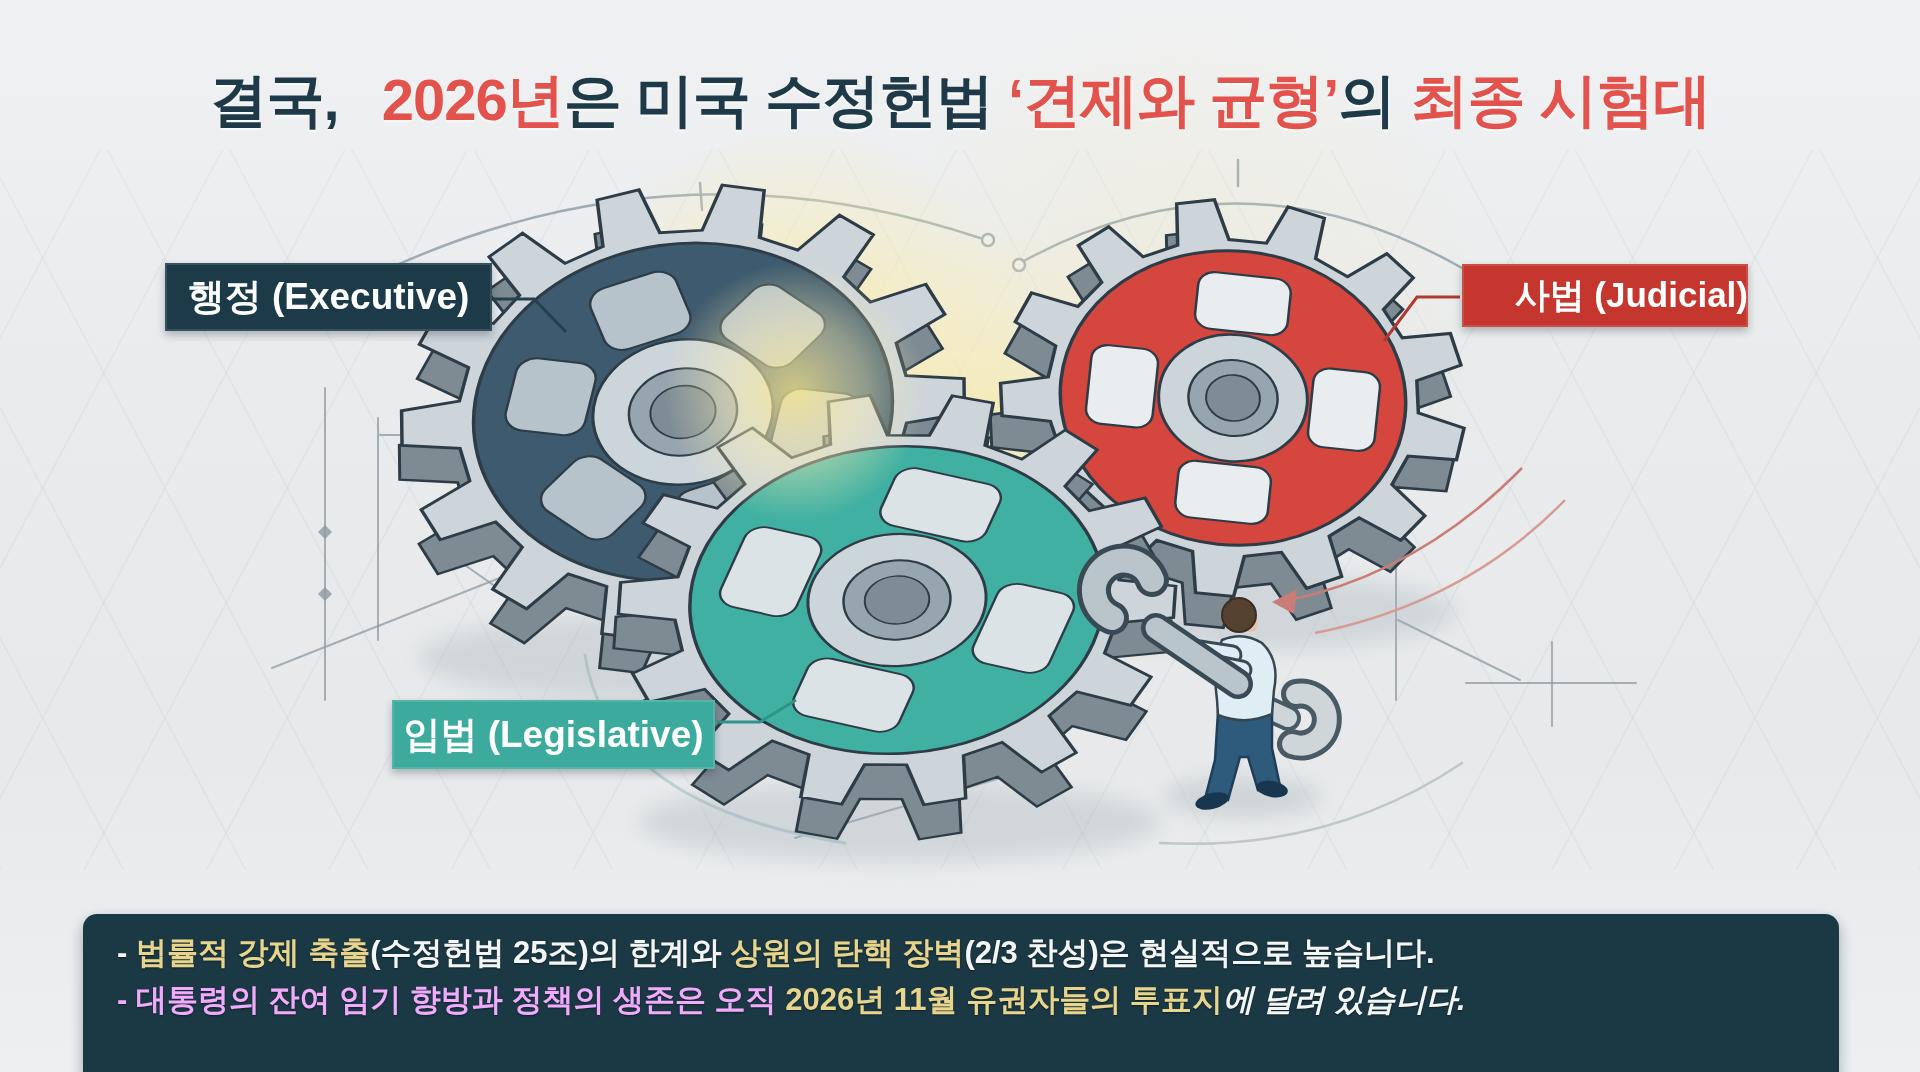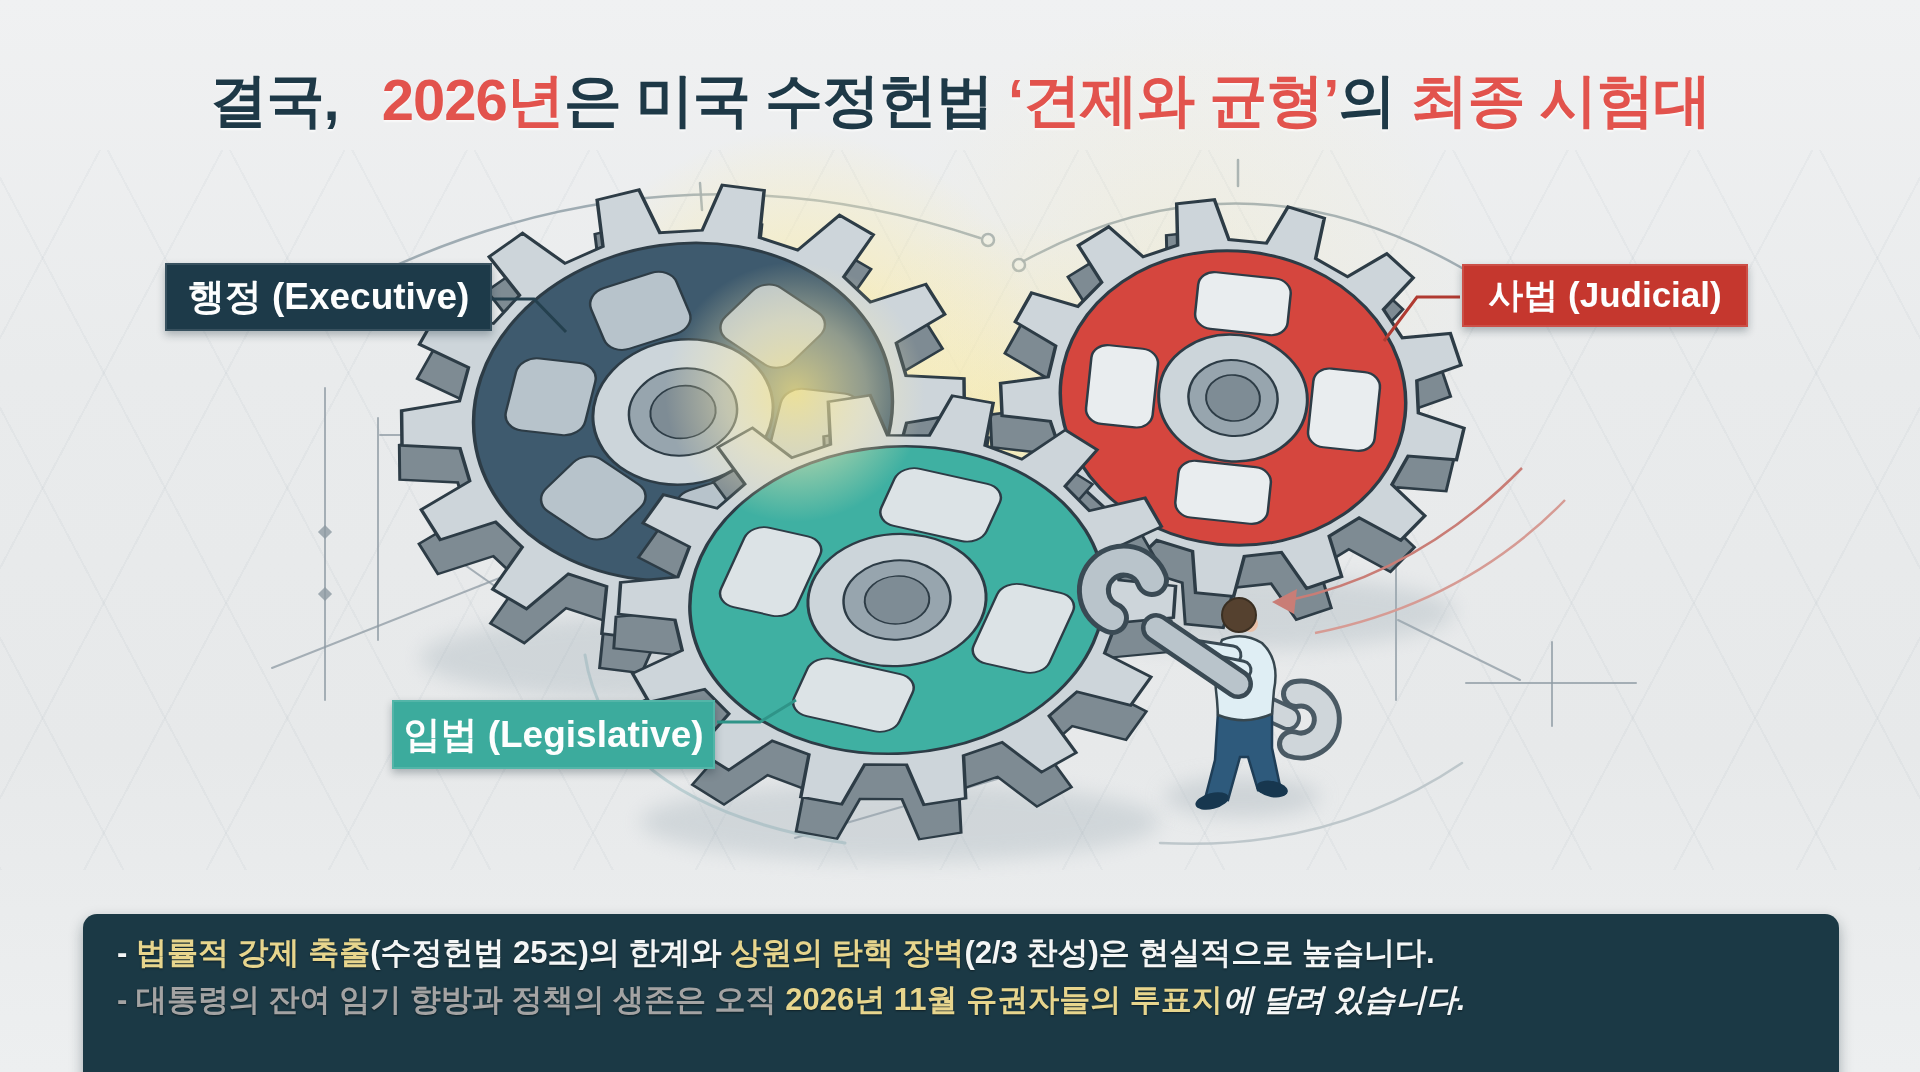--- a/index.html
+++ b/index.html
@@ -193,24 +193,24 @@
           <path d="M 1156 628 L 1238 684" stroke="#b9c4cb" stroke-width="21" stroke-linecap="round"></path>
         </g>
       </g>
     </svg>
 
   <h1 class="title" id="title"><span style="color: rgb(30, 57, 71);">결국, </span><span style="color: rgb(226, 83, 77); margin-left: 28px;">2026년</span><span style="color: rgb(30, 57, 71);">은 미국 수정헌법 </span><span style="color: rgb(226, 83, 77);">‘견제와 균형’</span><span style="color: rgb(30, 57, 71);">의 </span><span style="color: rgb(226, 83, 77);">최종 시험대</span></h1>
 
   <div class="gear-label label-exec" style="background: rgb(29, 58, 73);">
     <span>행정 (Executive)</span>
   </div>
-  <div class="gear-label label-jud" style="background: rgb(197, 55, 46);">
+  <div class="gear-label label-jud" style="background: rgb(197, 55, 46); justify-content: flex-end;">
     <span>사법 (Judicial)</span>
   </div>
   <div class="gear-label label-leg" style="background: rgb(60, 171, 157);">
     <span>입법 (Legislative)</span>
   </div>
 
   <div class="summary" id="summary" style="background: rgb(27, 57, 69);">
       <div class="sum-line"><span style="color: rgb(244, 246, 246);">- </span><span style="color: rgb(231, 213, 141);">법률적 강제 축출</span><span style="color: rgb(244, 246, 246);">(수정헌법 25조)의 한계와 </span><span style="color: rgb(231, 213, 141);">상원의 탄핵 장벽</span><span style="color: rgb(244, 246, 246);">(2/3 찬성)은 현실적으로 높습니다.</span></div>
-      <div class="sum-line"><span style="color: #a3a3a3;">- 대통령의 잔여 임기 향방과 정책의 생존은 오직 </span><span style="color: rgb(231, 213, 141);">2026년 11월 유권자들의 투표지</span><span style="color: rgb(244, 246, 246); font-style: italic;">에 달려 있습니다.</span></div>
+      <div class="sum-line"><span style="color: #f0abfc;">- 대통령의 잔여 임기 향방과 정책의 생존은 오직 </span><span style="color: rgb(231, 213, 141);">2026년 11월 유권자들의 투표지</span><span style="color: rgb(244, 246, 246); font-style: italic;">에 달려 있습니다.</span></div>
     </div>
 </div>
 
 </body></html>

